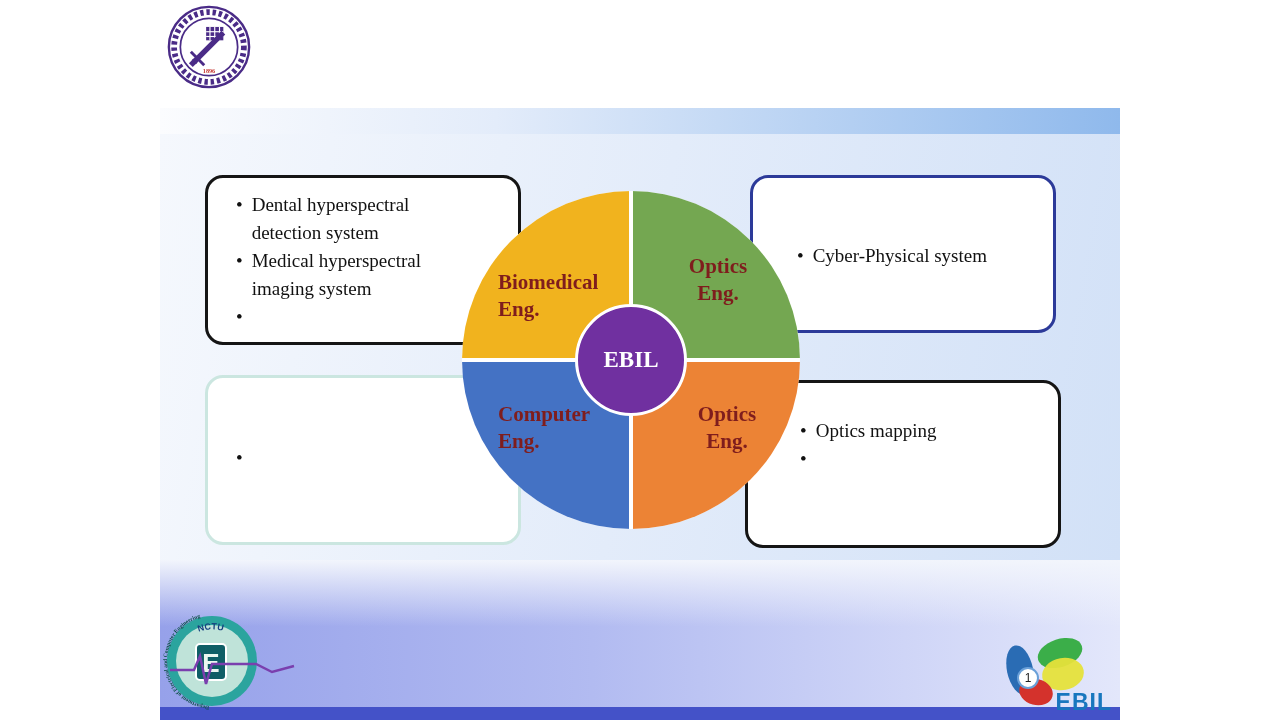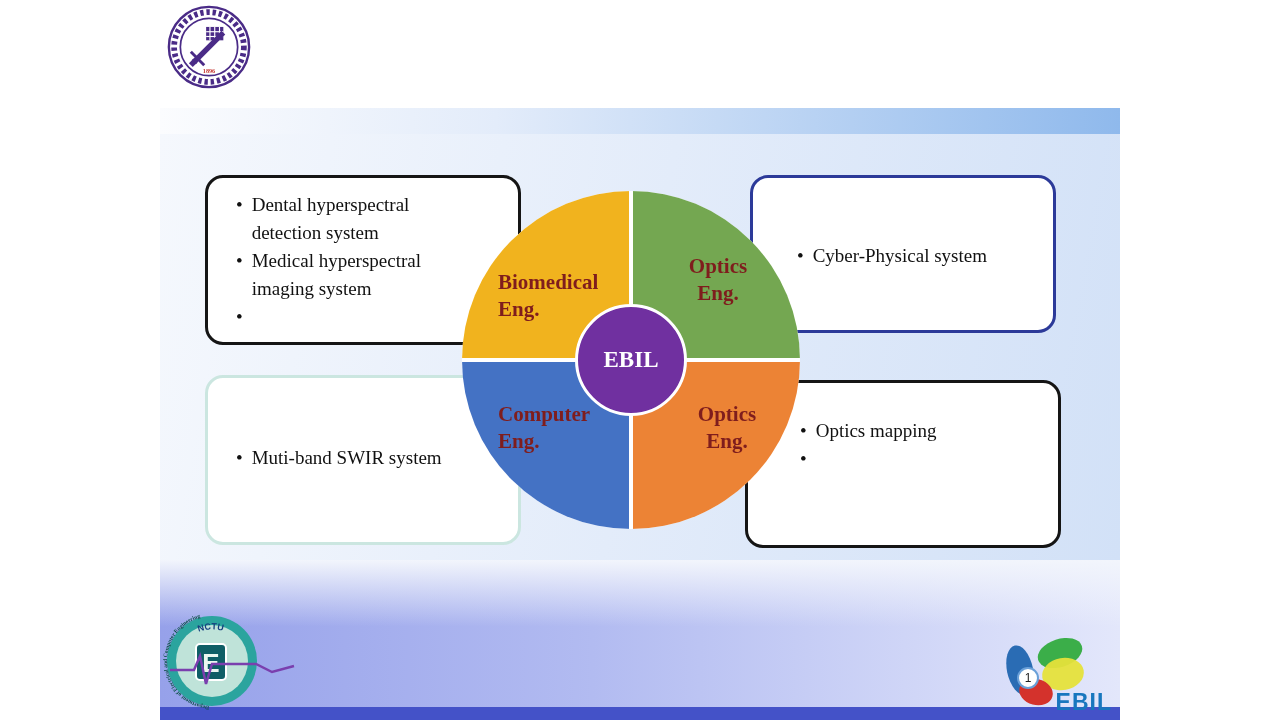--- a/index.html
+++ b/index.html
@@ -120,21 +120,20 @@
           <span class="bullet">•</span>
           <span class="txt">Cyber-Physical system</span>
         </li>
       </ul>
     </div>
 
     <div class="box box-infrared">
       <ul>
         <li>
           <span class="bullet">•</span>
-          <span class="txt">Muti-band SWIR system</span>
         </li>
       </ul>
     </div>
 
     <div class="box box-color">
       <ul>
         <li>
           <span class="bullet">•</span>
           <span class="txt">Optics mapping</span>
         </li>

